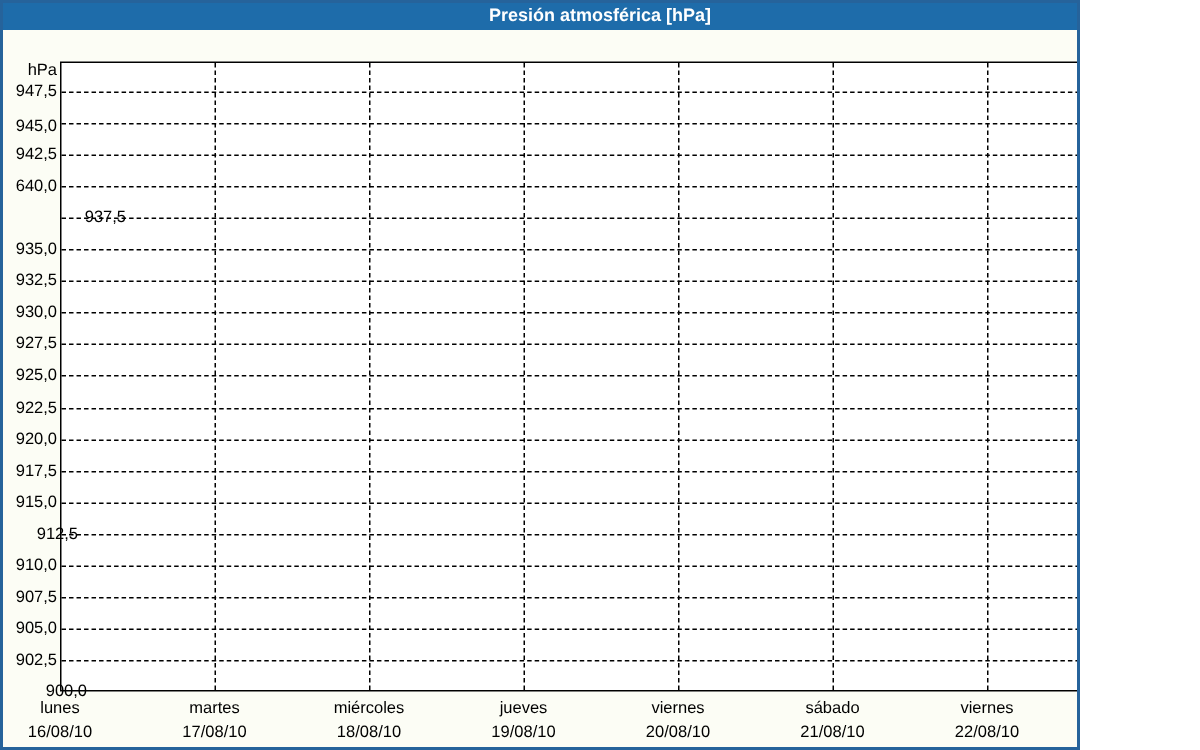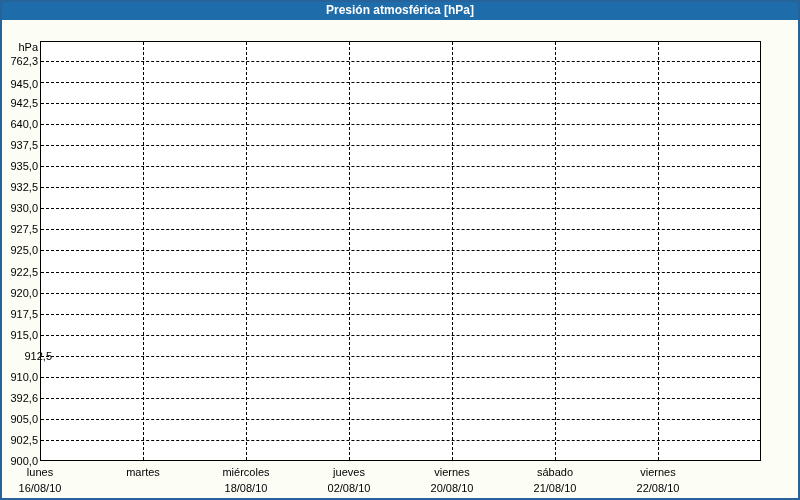--- a/index.html
+++ b/index.html
@@ -1,18 +1,18 @@
 <!DOCTYPE html>
 <html><head>
 <meta charset="utf-8">
 <style>
   html, body { margin: 0; padding: 0; background: #ffffff; }
   .frame {
     position: relative;
-    width: 800px;
+    width: 720px;
     height: 500px;
     box-sizing: border-box;
     border: 2px solid var(--border_blue, #26639B);
     background: var(--page_bg, #FCFDF5);
     font-family: "Liberation Sans", sans-serif;
     overflow: hidden;
   }
   .titlebar {
     position: absolute;
     top: -2px; left: -2px;
@@ -109,56 +109,57 @@
       <div class="hline" style="top: 397.947px;"></div>
       <div class="vline" style="left: 102px;"></div>
       <div class="vline" style="left: 205px;"></div>
       <div class="vline" style="left: 308px;"></div>
       <div class="vline" style="left: 411px;"></div>
       <div class="vline" style="left: 514px;"></div>
       <div class="vline" style="left: 617px;"></div>
     </div>
 
   <div id="yticks">
-      <div class="ytick" style="top: 52px;">762,3</div>
+      <div class="ytick" style="top: 52px;">947,5</div>
       <div class="ytick" style="top: 75px;">945,0</div>
       <div class="ytick" style="top: 94.1053px;">942,5</div>
       <div class="ytick" style="top: 115.158px;">640,0</div>
-      <div class="ytick" style="top: 136.211px;">937,5</div>
+      <div class="ytick" style="top: 136.211px; padding-left: 46px;">937,5</div>
       <div class="ytick" style="top: 157.263px;">935,0</div>
       <div class="ytick" style="top: 178.316px;">932,5</div>
       <div class="ytick" style="top: 199.368px;">930,0</div>
       <div class="ytick" style="top: 220.421px;">927,5</div>
       <div class="ytick" style="top: 241.474px;">925,0</div>
       <div class="ytick" style="top: 262.526px;">922,5</div>
       <div class="ytick" style="top: 283.579px;">920,0</div>
       <div class="ytick" style="top: 304.632px;">917,5</div>
       <div class="ytick" style="top: 325.684px;">915,0</div>
       <div class="ytick" style="top: 346.737px; padding-left: 14px;">912,5</div>
       <div class="ytick" style="top: 367.789px;">910,0</div>
-      <div class="ytick" style="top: 388.842px;">392,6</div>
+      <div class="ytick" style="top: 388.842px;">907,5</div>
       <div class="ytick" style="top: 409.895px;">905,0</div>
       <div class="ytick" style="top: 430.947px;">902,5</div>
-      <div class="ytick" style="top: 452px;">900,0</div>
+      <div class="ytick" style="top: 452px; padding-left: 20px;">900,0</div>
     </div>
   <div id="xlabels">
       <div class="xlabel" style="left: -14px;">
         <div class="day">lunes</div>
         <div class="date">16/08/10</div>
       </div>
       <div class="xlabel" style="left: 89px;">
         <div class="day">martes</div>
+        <div class="date">17/08/10</div>
       </div>
       <div class="xlabel" style="left: 192px;">
         <div class="day">miércoles</div>
         <div class="date">18/08/10</div>
       </div>
       <div class="xlabel" style="left: 295px;">
         <div class="day">jueves</div>
-        <div class="date">02/08/10</div>
+        <div class="date">19/08/10</div>
       </div>
       <div class="xlabel" style="left: 398px;">
         <div class="day">viernes</div>
         <div class="date">20/08/10</div>
       </div>
       <div class="xlabel" style="left: 501px;">
         <div class="day">sábado</div>
         <div class="date">21/08/10</div>
       </div>
       <div class="xlabel" style="left: 604px;">

